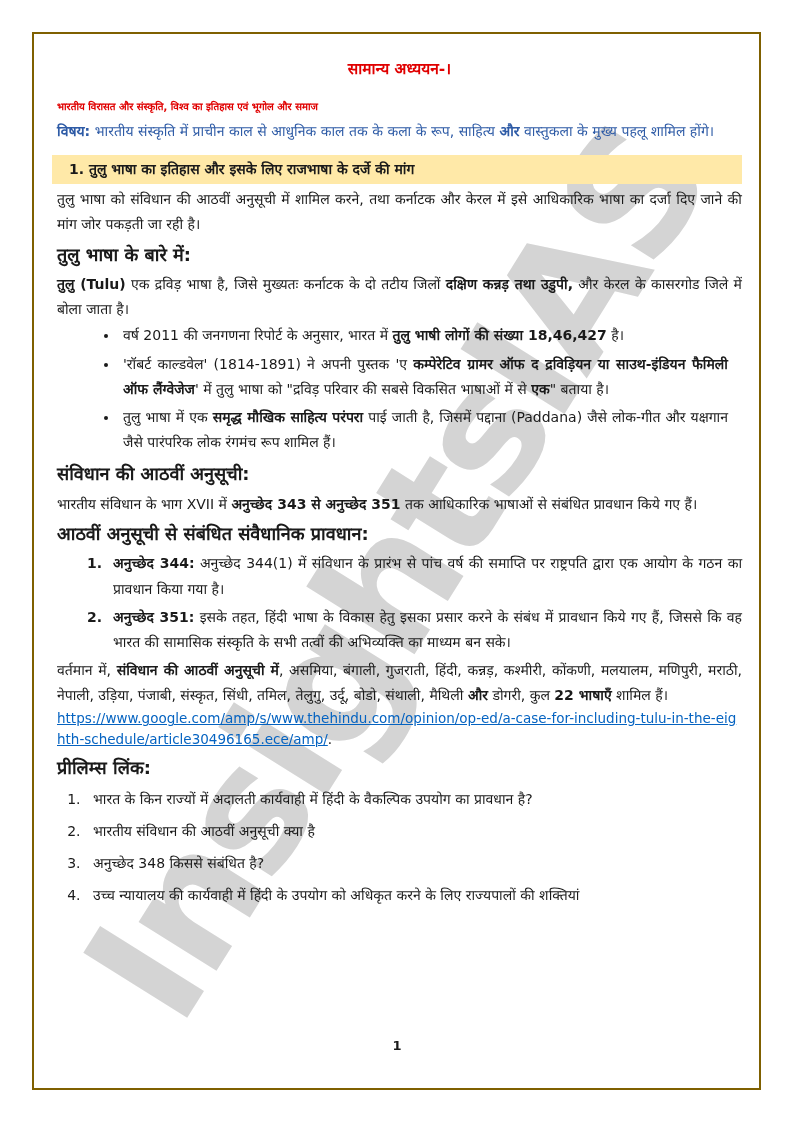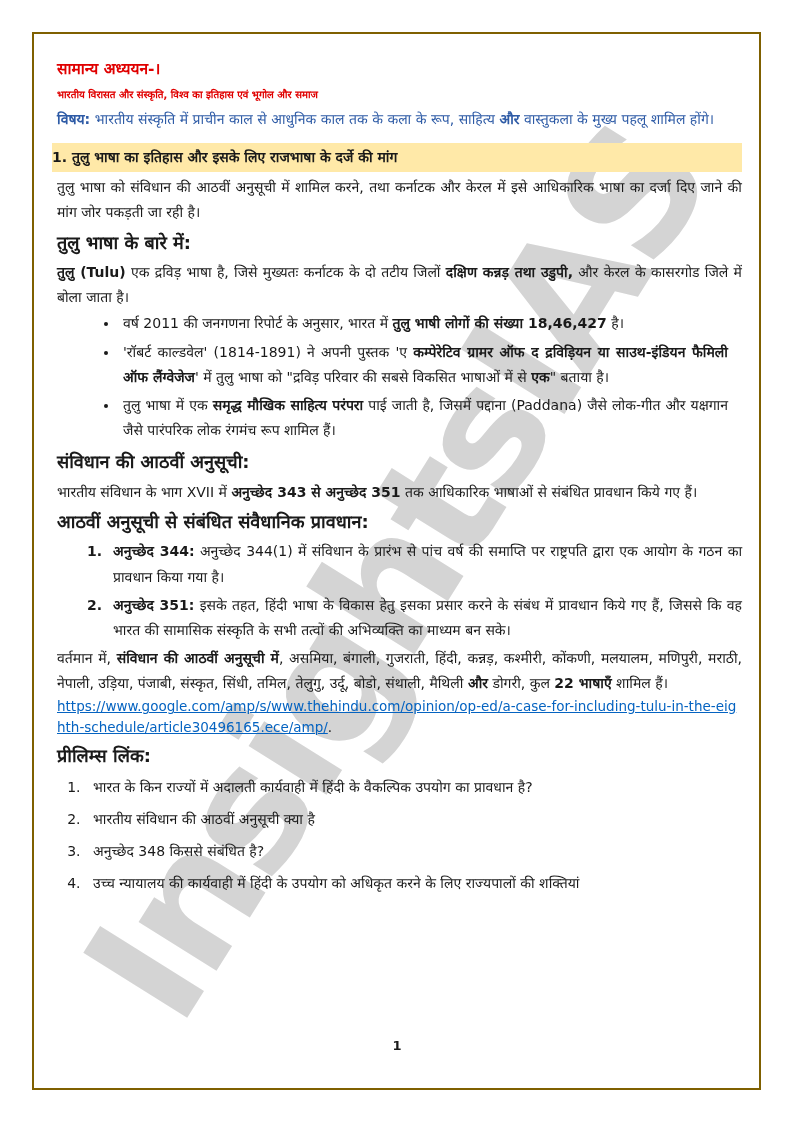--- a/index.html
+++ b/index.html
@@ -14,25 +14,25 @@
     color:var(--text); font-size:14px; line-height:1.8;
   }
   .frame{position:absolute; left:32px; top:32px; right:33px; bottom:33px; border:2px solid var(--border_olive);}
   .watermark{
     position:absolute; left:50%; top:51%; z-index:0;
     transform:translate(-50%,-50%) rotate(-58deg);
     font-size:168px; font-weight:bold; letter-spacing:-6px;
     color:var(--watermark_gray); white-space:nowrap; user-select:none;
   }
   .content{position:absolute; left:57px; top:56px; width:685px; z-index:1;}
-  .course-title{color:var(--accent_red); font-weight:bold; font-size:15.5px; margin-bottom:2px;}
+  .course-title{color:var(--accent_red); font-weight:bold; font-size:15.5px; text-align:center; margin-bottom:14px;}
   .subject-line{color:var(--accent_red); font-weight:bold; font-size:10px; margin-bottom:3px;}
   .topic{color:var(--topic_blue); text-align:justify; margin-bottom:11px;}
   .topic .lbl{font-weight:bold;}
-  .headline{background:var(--highlight_bg); font-weight:bold; padding:2px 0; margin:3px 0 3px -5px;}
+  .headline{background:var(--highlight_bg); font-weight:bold; padding:2px 17px; margin:3px 0 3px -5px;}
   p.body{text-align:justify;}
   h3.sec{font-size:18px; font-weight:bold; margin:1px 0;}
   ul.bullets{list-style:disc; padding-left:48px; margin:1px 14px;}
   ul.bullets li{padding-left:4px; margin-bottom:3px; text-align:justify;}
   ol.provisions{padding-left:50px; margin:1px 0;}
   ol.provisions li{padding-left:6px; margin-bottom:3px; text-align:justify;}
   ol.provisions li::marker{font-weight:bold;}
   .insta-para{text-align:justify; text-align-last:justify;}
   .link-line{line-height:1.55; font-size:13.5px; word-break:break-all; margin-bottom:2px;}
   .link-line a{color:var(--link_blue); text-decoration:underline; cursor:pointer;}

